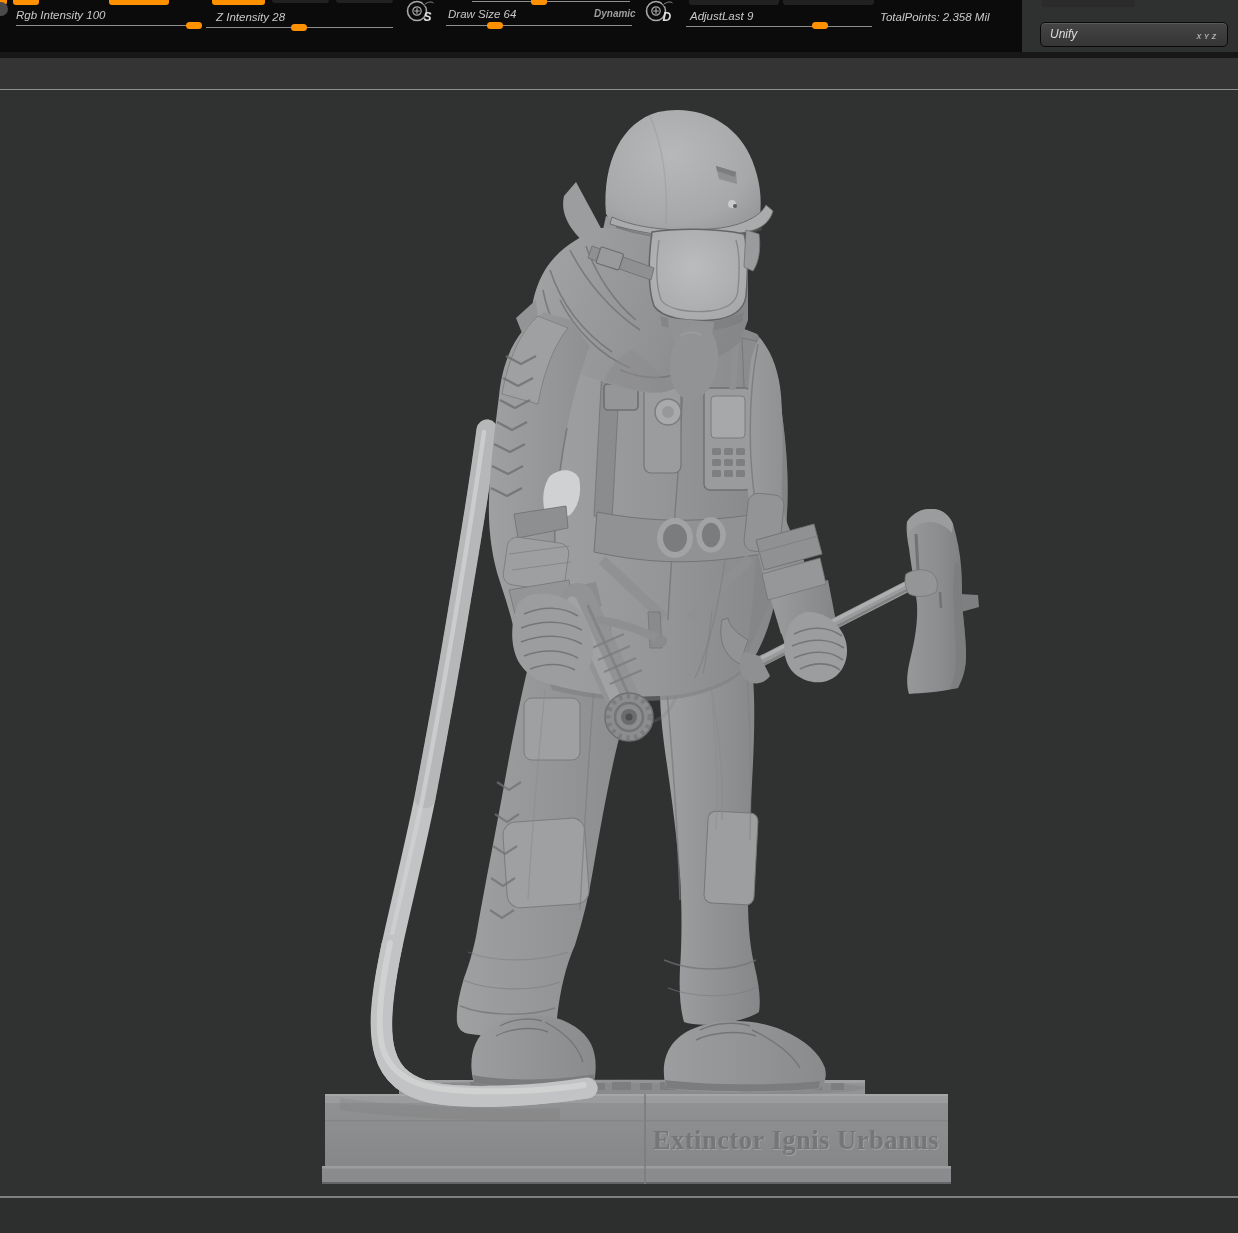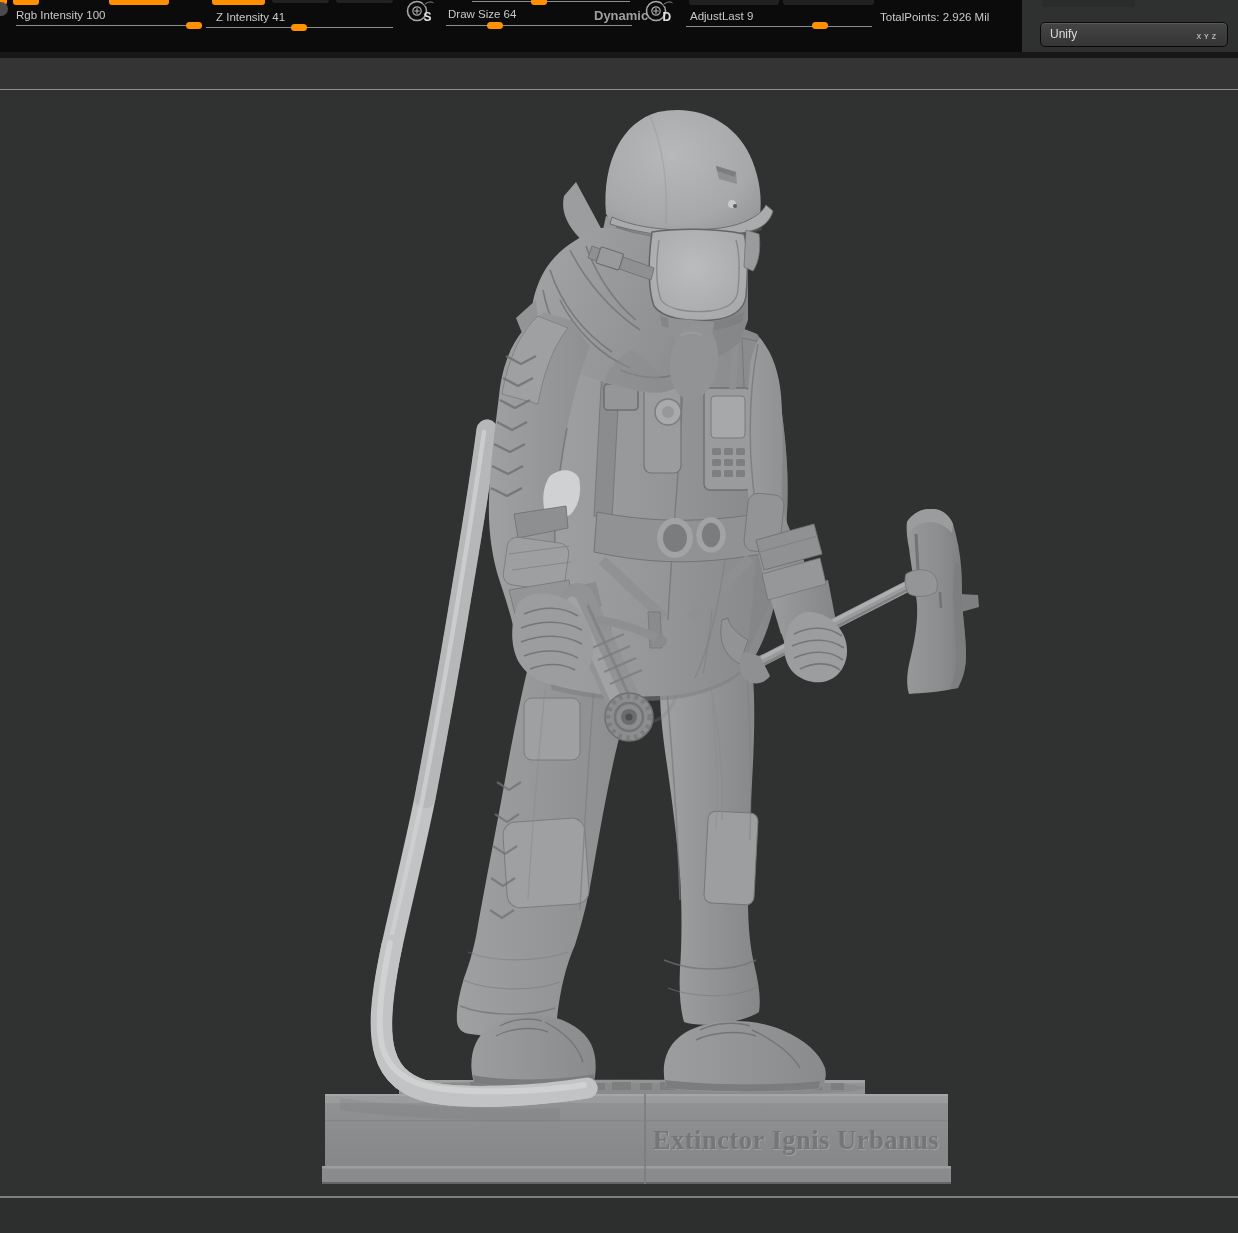--- a/index.html
+++ b/index.html
@@ -1,18 +1,18 @@
 <!DOCTYPE html>
 <html><head>
 <meta charset="utf-8">
 <style>
 html,body{margin:0;padding:0;width:1238px;height:1233px;background:#2f3030;overflow:hidden;}
 *{box-sizing:border-box;}
 body{font-family:"Liberation Sans",sans-serif;}
-#toolbar{position:absolute;left:0;top:0;width:1022px;height:52px;background:#0b0b0b;}
+#toolbar{position:absolute;left:0;top:0;width:1022px;height:52px;background:#0b0b0b;font-style:italic;}
 #strip{position:absolute;left:0;top:52px;width:1238px;height:6px;background:#171717;}
 #ribbon{position:absolute;left:0;top:58px;width:1238px;height:32px;background:#343434;border-bottom:1.5px solid #8e8e8e;}
 #canvas{position:absolute;left:0;top:92px;width:1238px;height:1104px;background:#303131;}
 #botline{position:absolute;left:0;top:1196px;width:1238px;height:2px;background:#7e7f7f;}
 #botbar{position:absolute;left:0;top:1198px;width:1238px;height:35px;background:#2d2e2e;}
 .lbl{position:absolute;color:#c9c9c9;font-size:11.5px;white-space:nowrap;}
 .track{position:absolute;height:1px;background:#8d8d8d;}
 .pill{position:absolute;width:16px;height:7px;border-radius:3.5px;background:#ff9100;}
 .obar{position:absolute;top:0;height:4.5px;background:#ff9100;border-radius:0 0 3px 3px;}
 .dbtn{position:absolute;top:0;background:#212121;border-radius:0 0 3px 3px;}
@@ -349,36 +349,36 @@
   <div class="dbtn" style="left:336px;width:57px;height:3px"></div>
   <div class="dbtn" style="left:689px;width:90px;height:5px"></div>
   <div class="dbtn" style="left:783px;width:91px;height:5px"></div>
   <div class="dbtn" style="left:1042px;width:93px;height:7px;background:#2b2b2b"></div>
   <div style="position:absolute;left:-6px;top:2px;width:14px;height:14px;border-radius:50%;background:#4a4a4a"></div>
 
   <div class="lbl" style="left:16px;top:9px">Rgb Intensity 100</div>
   <div class="track" style="left:16px;top:25px;width:186px"></div>
   <div class="pill" style="left:186px;top:22px"></div>
 
-  <div class="lbl" style="left:216px;top:11px">Z Intensity 41</div>
+  <div class="lbl" style="left:216px;top:11px">Z Intensity 28</div>
   <div class="track" style="left:206px;top:27px;width:187px"></div>
   <div class="pill" style="left:291px;top:24px"></div>
 
   <div class="track" style="left:472px;top:1px;width:158px"></div>
   <div class="pill" style="left:531px;top:0px;height:5px;border-radius:0 0 3px 3px"></div>
 
   <div class="lbl" style="left:448px;top:8px">Draw Size 64</div>
-  <div class="lbl" style="left:594px;top:8px;font-size:13px;font-weight:bold;color:#9f9f9f">Dynamic</div>
+  <div class="lbl" style="left:594px;top:8px;font-size:10px;font-weight:bold;color:#9f9f9f">Dynamic</div>
   <div class="track" style="left:446px;top:25px;width:186px"></div>
   <div class="pill" style="left:487px;top:22px"></div>
 
   <div class="lbl" style="left:690px;top:10px">AdjustLast 9</div>
   <div class="track" style="left:686px;top:26px;width:186px"></div>
   <div class="pill" style="left:812px;top:22px"></div>
-  <div class="lbl" style="left:880px;top:11px">TotalPoints: 2.926 Mil</div>
+  <div class="lbl" style="left:880px;top:11px">TotalPoints: 2.358 Mil</div>
 
   <svg class="ic" style="left:402px;top:0" width="36" height="26" viewBox="0 0 36 26">
     <circle cx="15" cy="11" r="9.5" fill="none" stroke="#a9a9a9" stroke-width="1.6"></circle>
     <circle cx="15" cy="11" r="4.2" fill="none" stroke="#a9a9a9" stroke-width="1.2"></circle>
     <path d="M15 8.2 V13.8 M12.2 11 H17.8" stroke="#a9a9a9" stroke-width="1.2"></path>
     <path d="M21 3 C 26 -1 31 0 32 2 C 30 6 26 7 23 6 Z" fill="#0b0b0b"></path>
     <path d="M22.5 4.5 C 26 1.5 30 1.5 31.5 3" fill="none" stroke="#888" stroke-width="1"></path>
     <text x="21.5" y="21" font-size="12" font-weight="bold" fill="#e0e0e0" font-family="Liberation Sans,sans-serif">S</text>
   </svg>
 

